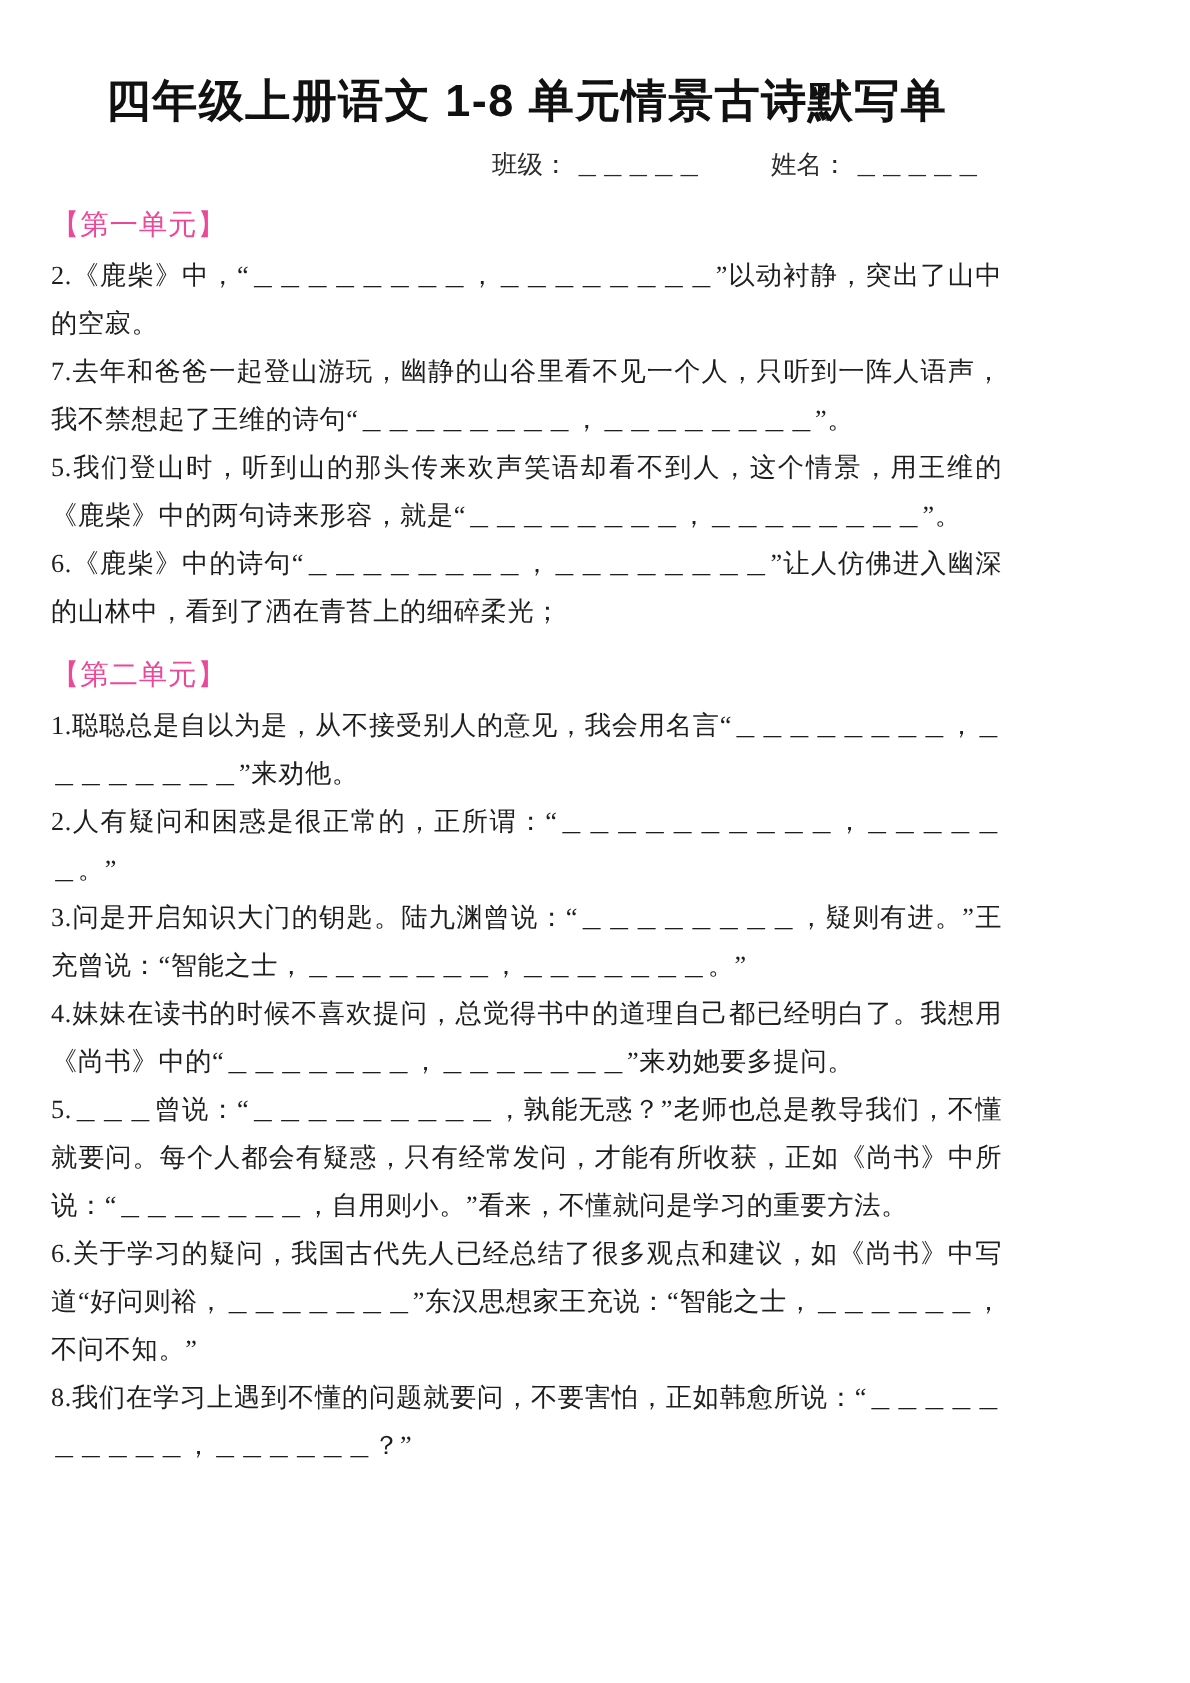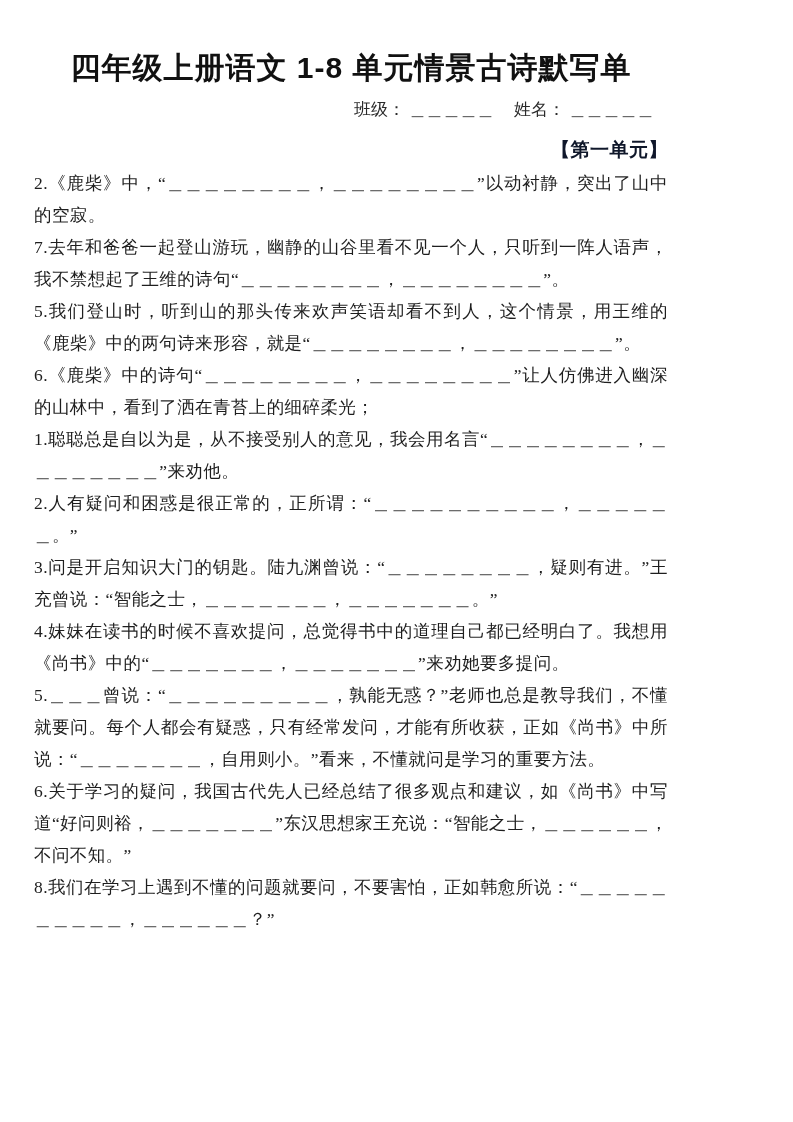--- a/index.html
+++ b/index.html
@@ -23,40 +23,39 @@
     line-height: 1.2;
     text-align: center;
     color: #111111;
     letter-spacing: 1px;
     margin: 0 0 12px 0;
   }
   .header-fields {
     display: flex;
     justify-content: flex-end;
     align-items: baseline;
-    gap: 20px;
+    gap: 46px;
     font-size: 17px;
     color: #2a2a2a;
     padding-right: 14px;
     margin-bottom: 16px;
     white-space: nowrap;
   }
   .field {
     display: inline-flex;
     align-items: baseline;
     gap: 4px;
   }
   .section-heading {
     font-family: "Liberation Sans", "DejaVu Sans", sans-serif;
-    font-weight: 700;
+    font-weight: 400;
     font-size: 19px;
-    color: #0f172a;
+    color: #ec4899;
     margin: 8px 0 4px 0;
     letter-spacing: 0.5px;
-    text-align: right;
   }
   .section-heading.second {
     margin-top: 14px;
   }
   .item {
     font-size: 17.5px;
     line-height: 32px;
     margin: 0;
     text-align: justify;
     letter-spacing: 0.4px;
@@ -81,20 +80,21 @@
       <span>＿＿＿＿＿</span>
     </span>
   </div>
 
   <h2 class="section-heading">【第一单元】</h2>
   <p class="item">2.《鹿柴》中，“＿＿＿＿＿＿＿＿，＿＿＿＿＿＿＿＿”以动衬静，突出了山中的空寂。</p>
   <p class="item">7.去年和爸爸一起登山游玩，幽静的山谷里看不见一个人，只听到一阵人语声，我不禁想起了王维的诗句“＿＿＿＿＿＿＿＿，＿＿＿＿＿＿＿＿”。</p>
   <p class="item">5.我们登山时，听到山的那头传来欢声笑语却看不到人，这个情景，用王维的《鹿柴》中的两句诗来形容，就是“＿＿＿＿＿＿＿＿，＿＿＿＿＿＿＿＿”。</p>
   <p class="item">6.《鹿柴》中的诗句“＿＿＿＿＿＿＿＿，＿＿＿＿＿＿＿＿”让人仿佛进入幽深的山林中，看到了洒在青苔上的细碎柔光；</p>
 
+  <h2 class="section-heading second">【第二单元】</h2>
   <p class="item">1.聪聪总是自以为是，从不接受别人的意见，我会用名言“＿＿＿＿＿＿＿＿，＿＿＿＿＿＿＿＿”来劝他。</p>
   <p class="item">2.人有疑问和困惑是很正常的，正所谓：“＿＿＿＿＿＿＿＿＿＿，＿＿＿＿＿＿。”</p>
   <p class="item">3.问是开启知识大门的钥匙。陆九渊曾说：“＿＿＿＿＿＿＿＿，疑则有进。”王充曾说：“智能之士，＿＿＿＿＿＿＿，＿＿＿＿＿＿＿。”</p>
   <p class="item">4.妹妹在读书的时候不喜欢提问，总觉得书中的道理自己都已经明白了。我想用《尚书》中的“＿＿＿＿＿＿＿，＿＿＿＿＿＿＿”来劝她要多提问。</p>
   <p class="item">5.＿＿＿曾说：“＿＿＿＿＿＿＿＿＿，孰能无惑？”老师也总是教导我们，不懂就要问。每个人都会有疑惑，只有经常发问，才能有所收获，正如《尚书》中所说：“＿＿＿＿＿＿＿，自用则小。”看来，不懂就问是学习的重要方法。</p>
   <p class="item">6.关于学习的疑问，我国古代先人已经总结了很多观点和建议，如《尚书》中写道“好问则裕，＿＿＿＿＿＿＿”东汉思想家王充说：“智能之士，＿＿＿＿＿＿，不问不知。”</p>
   <p class="item">8.我们在学习上遇到不懂的问题就要问，不要害怕，正如韩愈所说：“＿＿＿＿＿＿＿＿＿＿，＿＿＿＿＿＿？”</p>
 
 </div>
 

